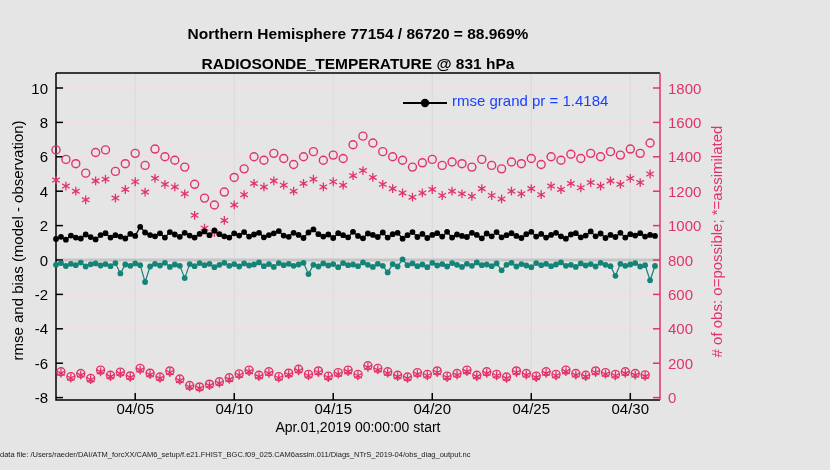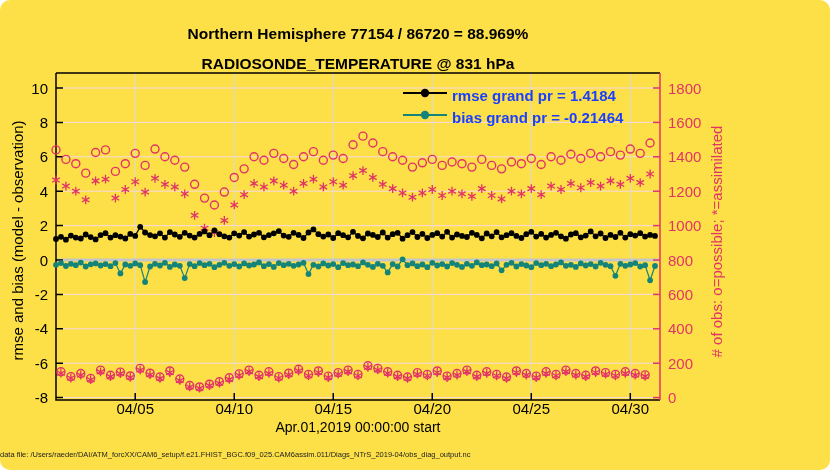--- a/index.html
+++ b/index.html
@@ -1,18 +1,18 @@
 <!DOCTYPE html>
 <html><head>
 <meta charset="utf-8">
 <style>
   html,body{margin:0;padding:0;background:#fff;}
   .figure{
-    position:relative;width:830px;height:470px;background:#fde047;
-    font-family:"Liberation Sans", sans-serif;overflow:hidden;border-radius:10px;
+    position:relative;width:830px;height:470px;background:#e5e5e5;
+    font-family:"Liberation Sans", sans-serif;overflow:hidden;
   }
   .title1,.title2{
     position:absolute;left:0;width:716px;text-align:center;
     font-weight:bold;font-size:15.5px;color:#000;white-space:nowrap;
   }
   .title1{top:25px;}
   .title2{top:55px;}
   #plot-svg{position:absolute;left:0;top:0;}
   .ylabel-left{
     position:absolute;left:-103px;top:232px;width:240px;text-align:center;
@@ -24,21 +24,21 @@
   }
   .xlabel{
     position:absolute;left:56px;top:419px;width:604px;text-align:center;
     font-size:14px;color:#000;
   }
   .footer{
     position:absolute;left:0;top:450px;width:830px;text-align:left;
     font-size:7.5px;color:#222;white-space:nowrap;
   }
   .legend{position:absolute;left:402px;top:87px;}
-  .legend-row{display:flex;align-items:flex-start;height:22px;font-weight:bold;}
+  .legend-row{display:flex;align-items:flex-end;height:22px;}
   .legend-text{font-size:15px;white-space:nowrap;margin-left:4px;}
 </style>
 </head>
 <body>
 
 <div class="figure">
 
   <div class="title1">Northern Hemisphere 77154 / 86720 = 88.969%</div>
   <div class="title2">RADIOSONDE_TEMPERATURE @ 831 hPa</div>
 
@@ -611,22 +611,15 @@
   <div class="footer">data file: /Users/raeder/DAI/ATM_forcXX/CAM6_setup/f.e21.FHIST_BGC.f09_025.CAM6assim.011/Diags_NTrS_2019-04/obs_diag_output.nc</div>
 
   <div class="legend">
     <div class="legend-row">
       <svg width="46" height="12">
         <line id="leg-line-rmse" x1="1" y1="6" x2="45" y2="6" stroke-width="2.2" stroke="#000000"></line>
         <circle id="leg-dot-rmse" cx="23" cy="6" r="4.2" fill="#000000"></circle>
       </svg>
       <span class="legend-text" id="leg-text-rmse" style="color: rgb(26, 63, 255);">rmse grand pr = 1.4184</span>
     </div>
-    <div class="legend-row">
-      <svg width="46" height="12">
-        <line id="leg-line-bias" x1="1" y1="6" x2="45" y2="6" stroke-width="2.2" stroke="#148378"></line>
-        <circle id="leg-dot-bias" cx="23" cy="6" r="4.2" fill="#148378"></circle>
-      </svg>
-      <span class="legend-text" id="leg-text-bias" style="color: rgb(26, 63, 255);">bias grand pr = -0.21464</span>
-    </div>
   </div>
 
 </div>
 
 </body></html>

